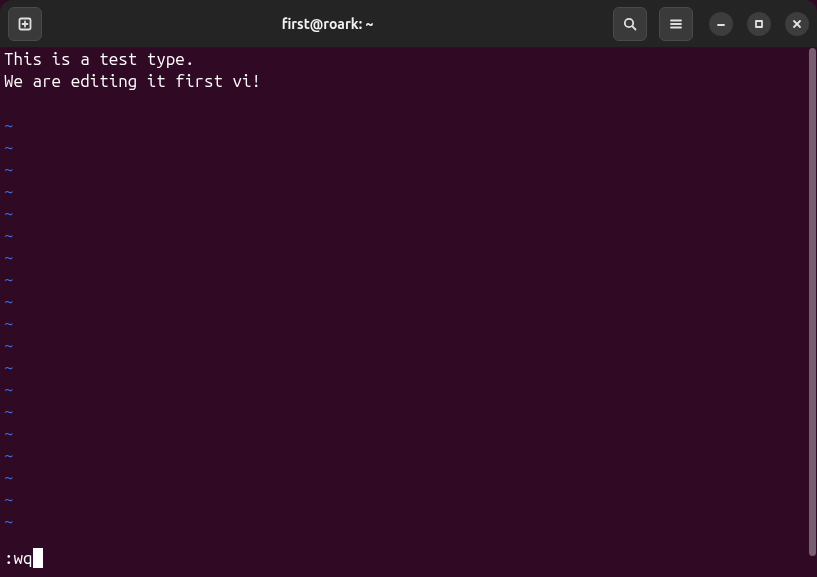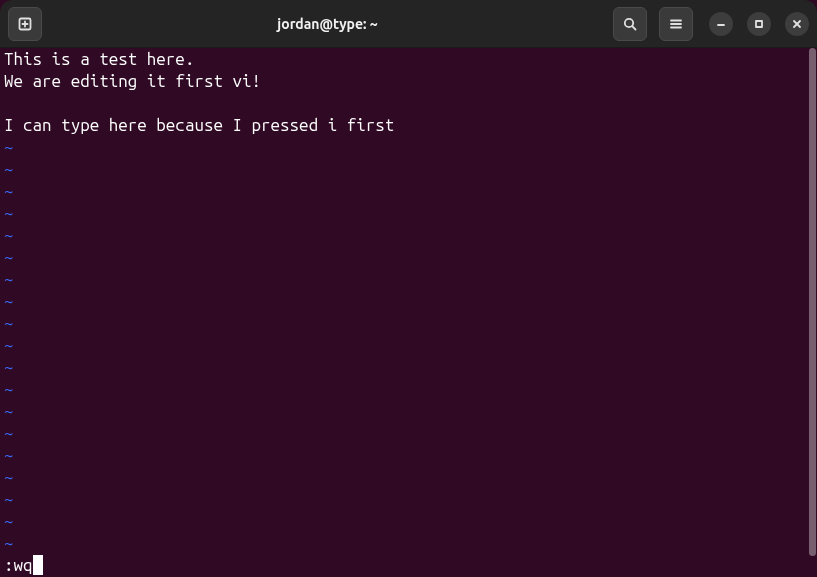--- a/index.html
+++ b/index.html
@@ -94,21 +94,21 @@
     }
     .term-line {
       white-space: pre;
       height: 22px;
     }
     .tilde {
       color: #3a6bff;
     }
     .cmdline {
       position: absolute;
-      bottom: 1px;
+      bottom: 8px;
       left: 4px;
       right: 4px;
       height: 22px;
       display: flex;
       align-items: center;
       white-space: pre;
     }
     .cursor-block {
       display: inline-block;
       width: 10px;
@@ -139,21 +139,21 @@
 <div class="titlebar">
   <div class="tb-left">
     <div class="tb-btn">
       <svg width="16" height="16" viewBox="0 0 16 16">
         <rect x="2.5" y="2.5" width="11" height="11" rx="1.5"></rect>
         <line x1="8" y1="5.5" x2="8" y2="10.5"></line>
         <line x1="5.5" y1="8" x2="10.5" y2="8"></line>
       </svg>
     </div>
   </div>
-  <div class="tb-title">jordan@type: ~</div>
+  <div class="tb-title">first@roark: ~</div>
   <div class="tb-right">
     <div class="tb-btn">
       <svg width="16" height="16" viewBox="0 0 16 16">
         <circle cx="7" cy="7" r="4.2"></circle>
         <line x1="10.2" y1="10.2" x2="13.5" y2="13.5"></line>
       </svg>
     </div>
     <div class="tb-btn">
       <svg width="16" height="16" viewBox="0 0 16 16">
         <line x1="3" y1="4.5" x2="13" y2="4.5"></line>
@@ -177,24 +177,23 @@
           <line x1="3" y1="3" x2="9" y2="9"></line>
           <line x1="9" y1="3" x2="3" y2="9"></line>
         </svg>
       </div>
     </div>
   </div>
 </div>
 
 <div class="terminal">
   <div class="term-inner">
-    <div class="term-line">This is a test here.</div>
+    <div class="term-line">This is a test type.</div>
     <div class="term-line">We are editing it first vi!</div>
     <div class="term-line"></div>
-    <div class="term-line">I can type here because I pressed i first</div>
     <div class="term-line tilde">~</div>
     <div class="term-line tilde">~</div>
     <div class="term-line tilde">~</div>
     <div class="term-line tilde">~</div>
     <div class="term-line tilde">~</div>
     <div class="term-line tilde">~</div>
     <div class="term-line tilde">~</div>
     <div class="term-line tilde">~</div>
     <div class="term-line tilde">~</div>
     <div class="term-line tilde">~</div>

